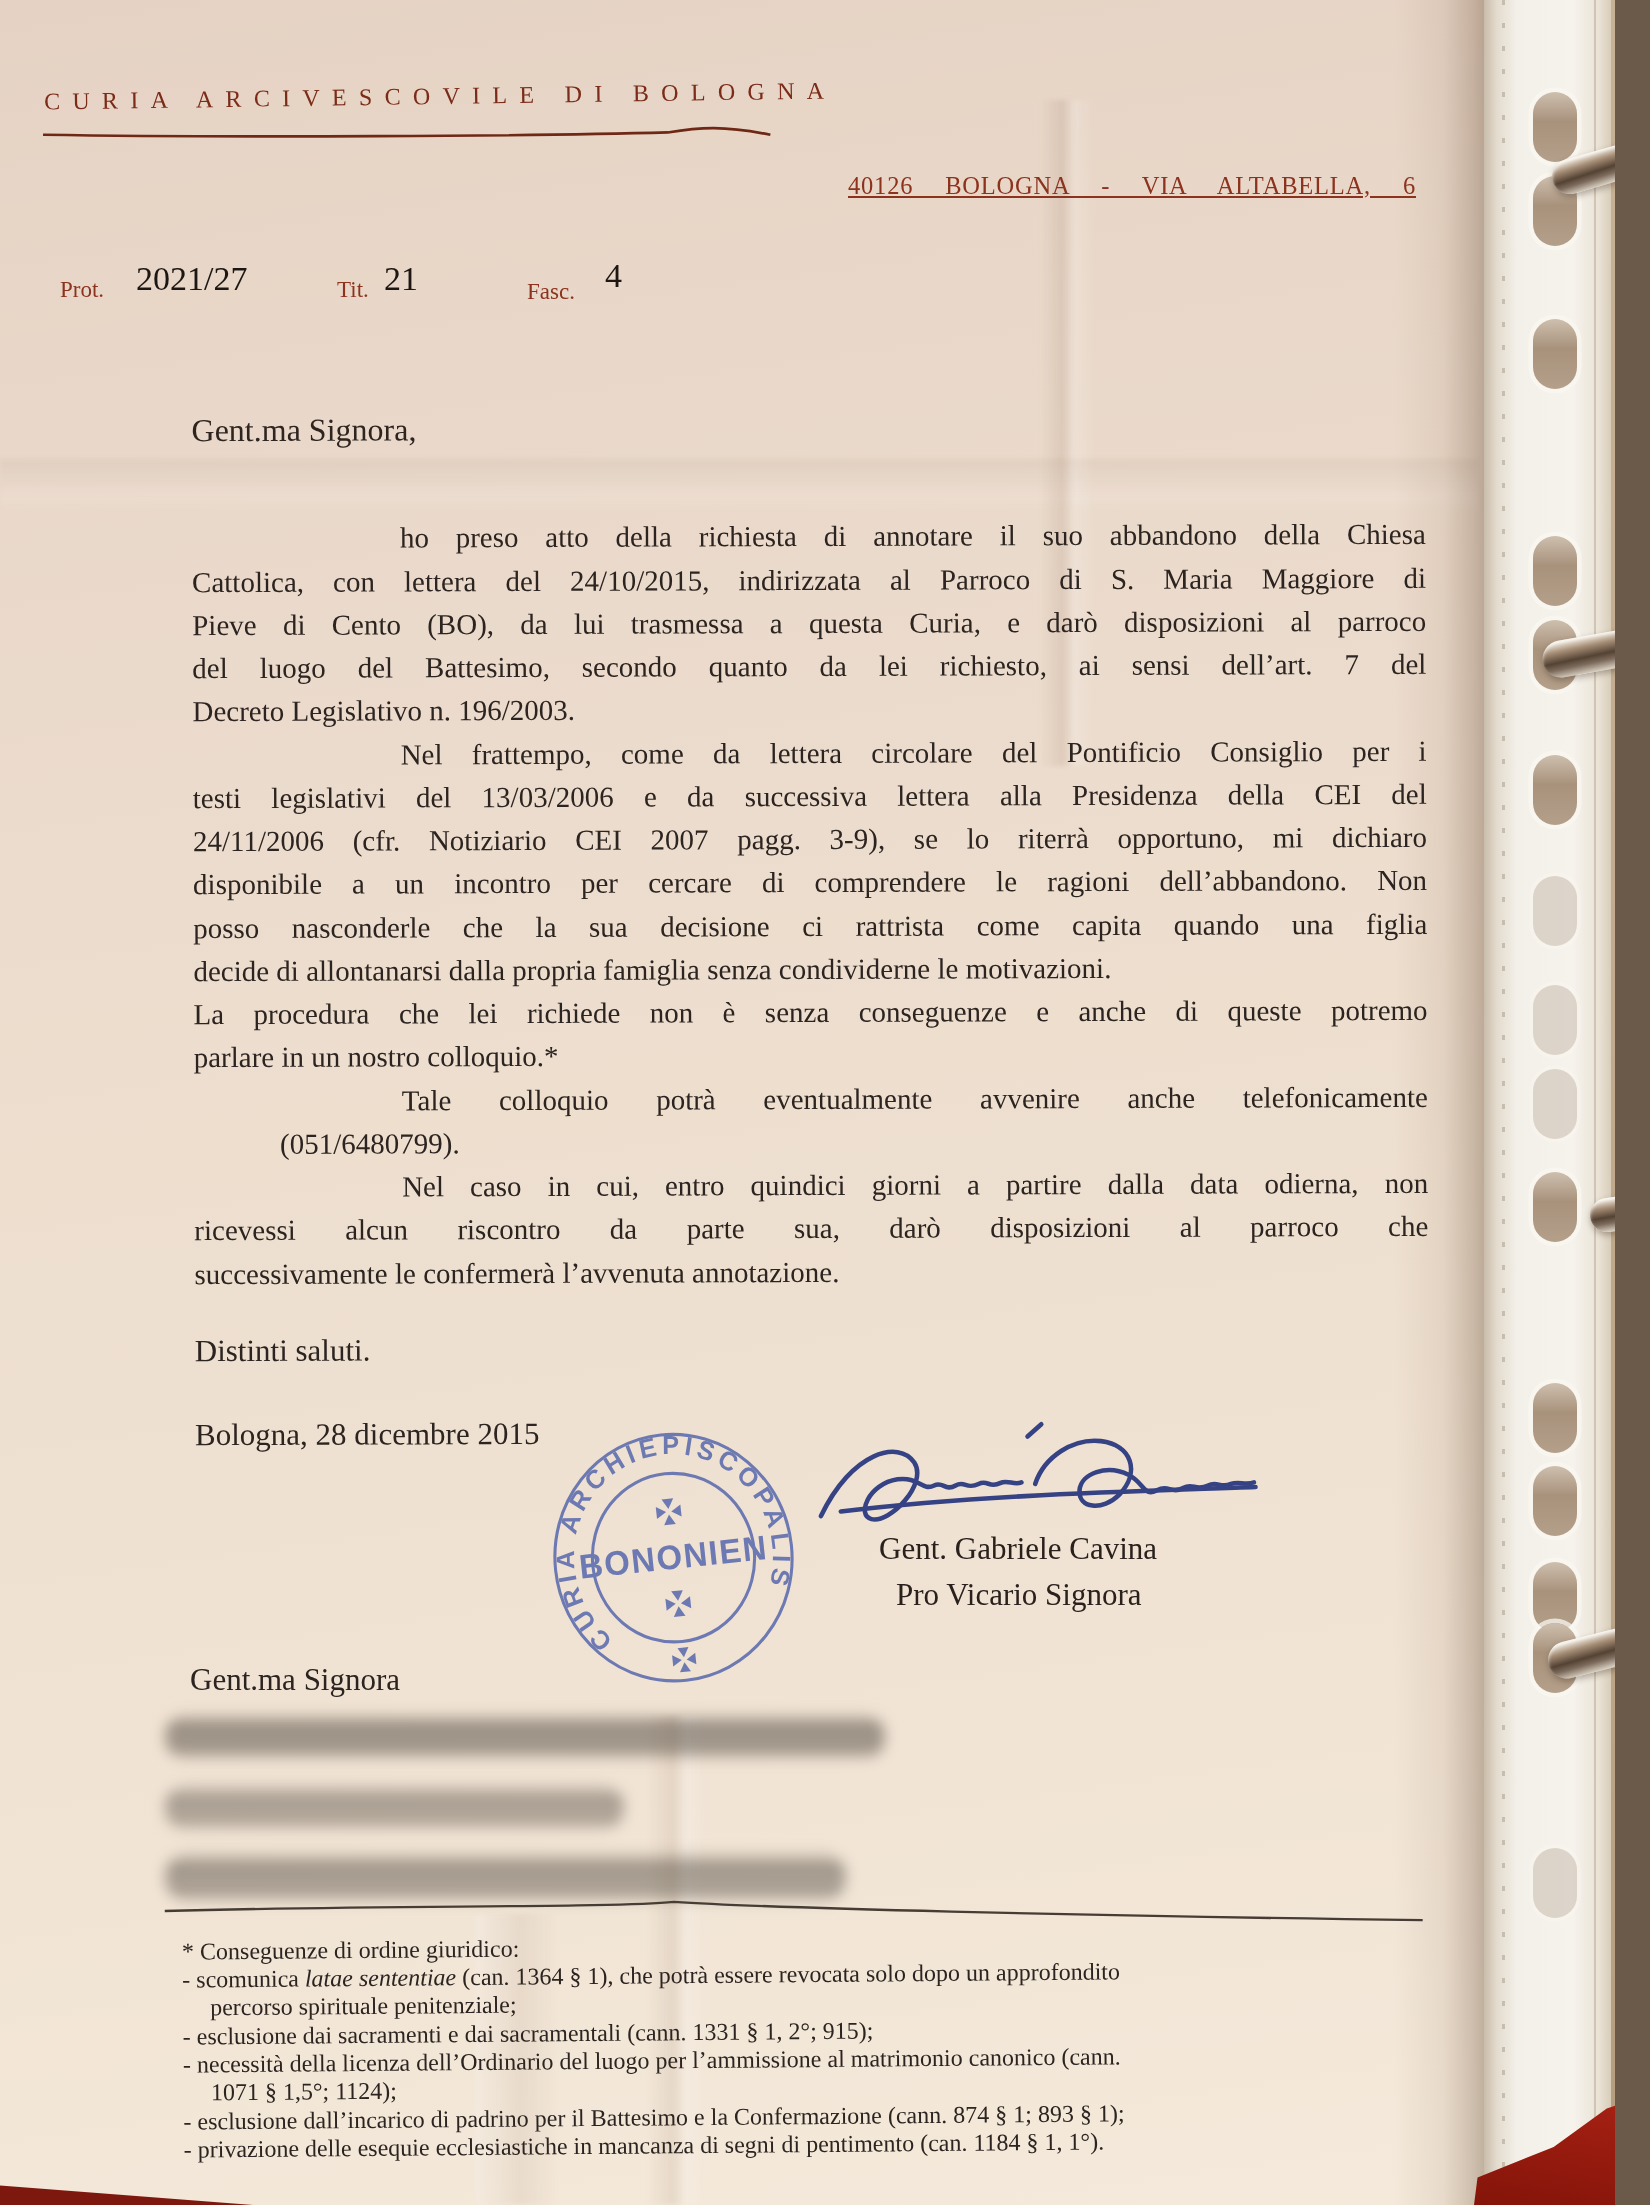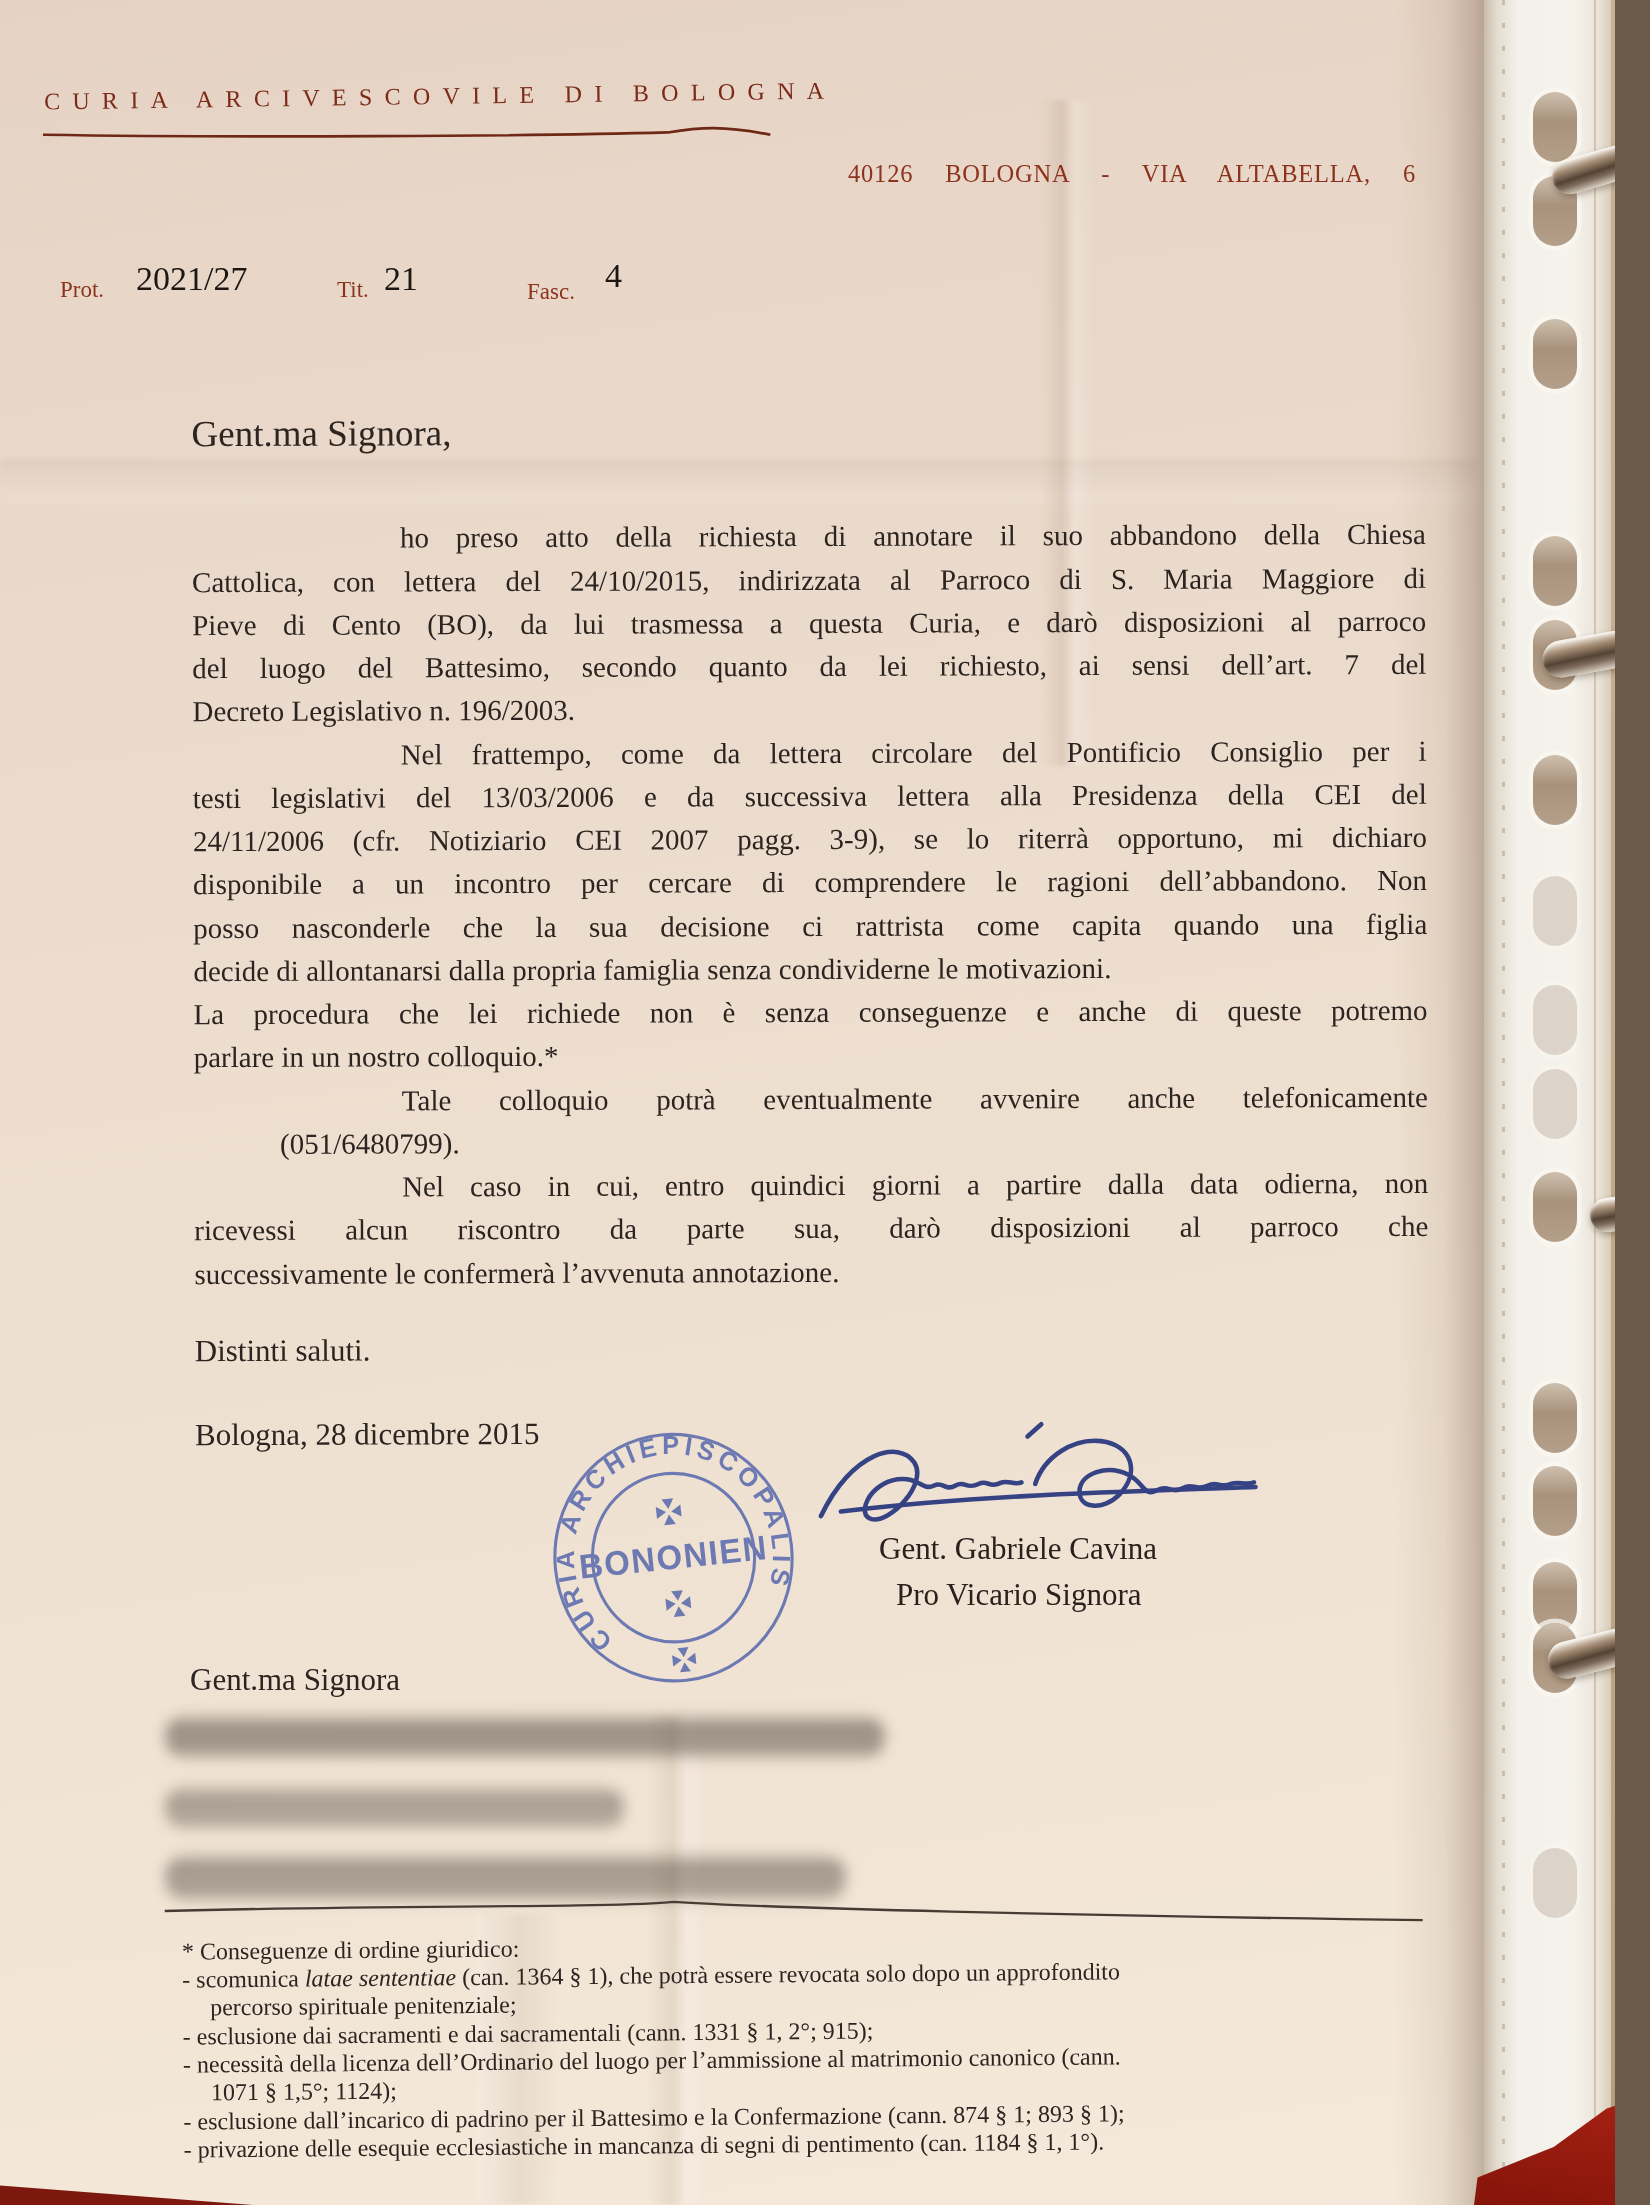--- a/index.html
+++ b/index.html
@@ -18,27 +18,27 @@
          background:linear-gradient(to right,rgba(0,0,0,0),rgba(150,118,92,.13) 42%,rgba(255,255,255,.18) 64%,rgba(0,0,0,0));}
   .crease.v3{left:475px;top:1914px;width:84px;height:291px;
          background:linear-gradient(to right,rgba(255,255,255,.16),rgba(150,118,92,.10) 55%,rgba(0,0,0,0));}
   .crease.h1{left:0;top:459px;width:1478px;height:54px;
          background:linear-gradient(to bottom,rgba(120,95,72,.07),rgba(255,255,255,.10) 70%,rgba(0,0,0,0));}
   
   .lh-title{position:absolute;left:44px;top:83px;font-size:24px;letter-spacing:12.3px;
             color:#7b2b18;white-space:nowrap;transform:rotate(-0.8deg);}
   .addr{position:absolute;left:848px;width:568px;color:#8c321d;font-size:24.5px;
         text-align:justify;text-align-last:justify;letter-spacing:0.8px;}
-  .addr.l1{top:160px;}
+  .addr.l1{top:172px;text-decoration:underline;}
   .addr.l2{top:196px;}
   .prot-label{position:absolute;color:#8c331e;font-size:23px;}
   .prot-value{position:absolute;color:#1d1713;font-size:34px;}
   
   .bodywrap{transform:rotate(-0.2deg);}
-  .sal{position:absolute;left:190px;top:410px;font-size:37px;color:#2e2521;}
+  .sal{position:absolute;left:190px;top:410px;font-size:32px;color:#2e2521;}
   .bl{position:absolute;left:190px;width:1234px;font-size:29px;line-height:35px;
       color:#2c2420;text-align:justify;text-align-last:justify;white-space:normal;}
   .bl.ind{padding-left:208px;width:1026px;}
   .bl.left{text-align:left;text-align-last:left;}
   .bl.p051{padding-left:86px;}
   .closing{position:absolute;left:190px;top:1331px;font-size:31px;color:#2c2420;}
   .dateline{position:absolute;left:190px;top:1415px;font-size:31px;color:#2c2420;}
   .signer-name{position:absolute;left:879px;top:1531px;font-size:31px;color:#2a211d;}
   .signer-title{position:absolute;left:896px;top:1577px;font-size:31px;color:#2a211d;}
   .recipient{position:absolute;left:190px;top:1662px;font-size:31px;color:#2c2420;}

